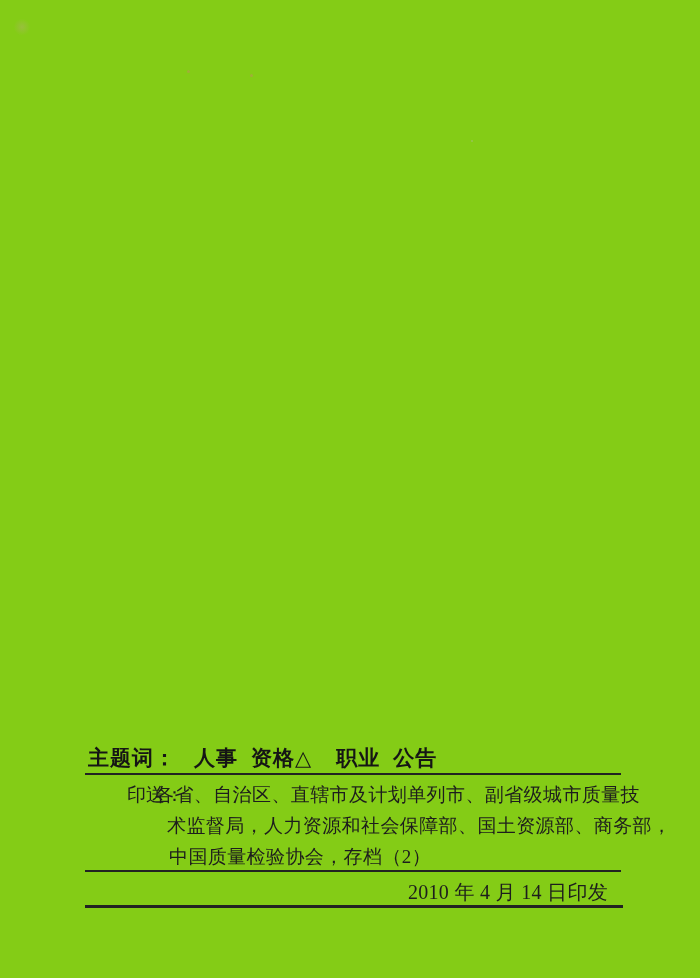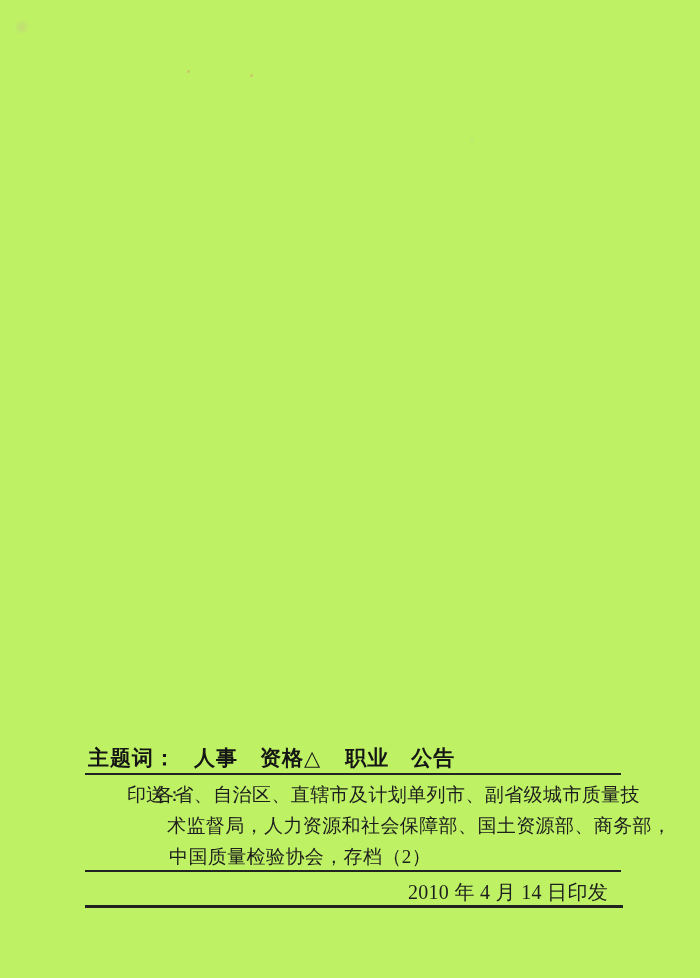--- a/index.html
+++ b/index.html
@@ -4,21 +4,21 @@
 <style>
   html, body {
     margin: 0;
     padding: 0;
     background: #ffffff;
   }
   #page {
     position: relative;
     width: 700px;
     height: 978px;
-    background: #bef264;
+    background: #84cc16;
     overflow: hidden;
     font-family: "Liberation Serif", "DejaVu Serif", serif;
     color: #1d1d1d;
   }
   
   .smudge {
     position: absolute;
     left: 14px;
     top: 18px;
     width: 16px;
@@ -45,21 +45,21 @@
     font-family: "Liberation Sans", "DejaVu Sans", sans-serif;
     font-weight: bold;
     font-size: 21px;
     line-height: 26px;
     letter-spacing: 1px;
     white-space: nowrap;
     display: flex;
     align-items: baseline;
     color: #151515;
   }
-  .subject-line .kw { margin-left: 22px; }
+  .subject-line .kw { margin-left: 13px; }
   .subject-line .kw.gap-wide { margin-left: 24px; }
 
   
   .rule {
     position: absolute;
     left: 85px;
     background: #222222;
   }
   .rule.r1 { top: 773px; width: 536px; height: 2px; }
   .rule.r2 { top: 870px; width: 536px; height: 2px; }

